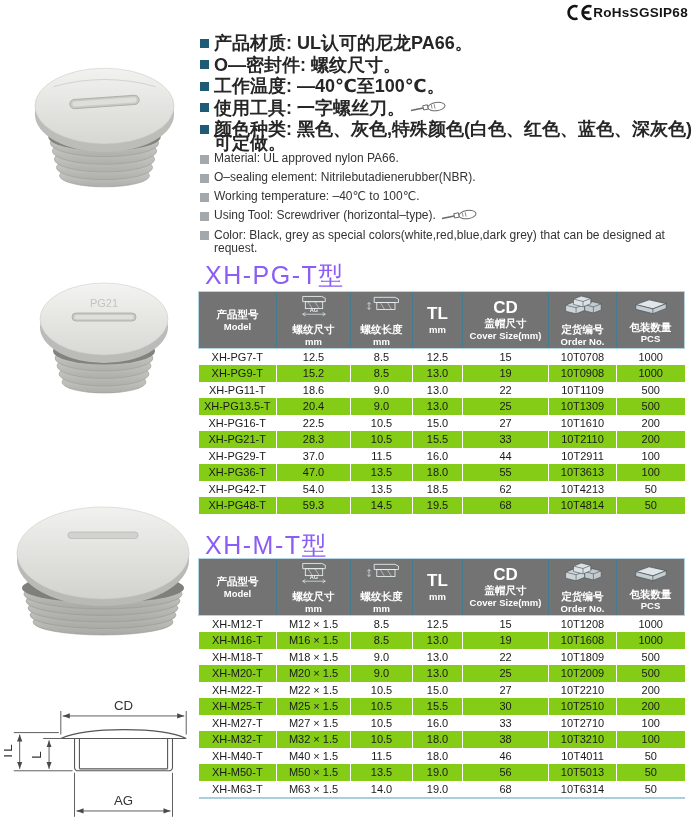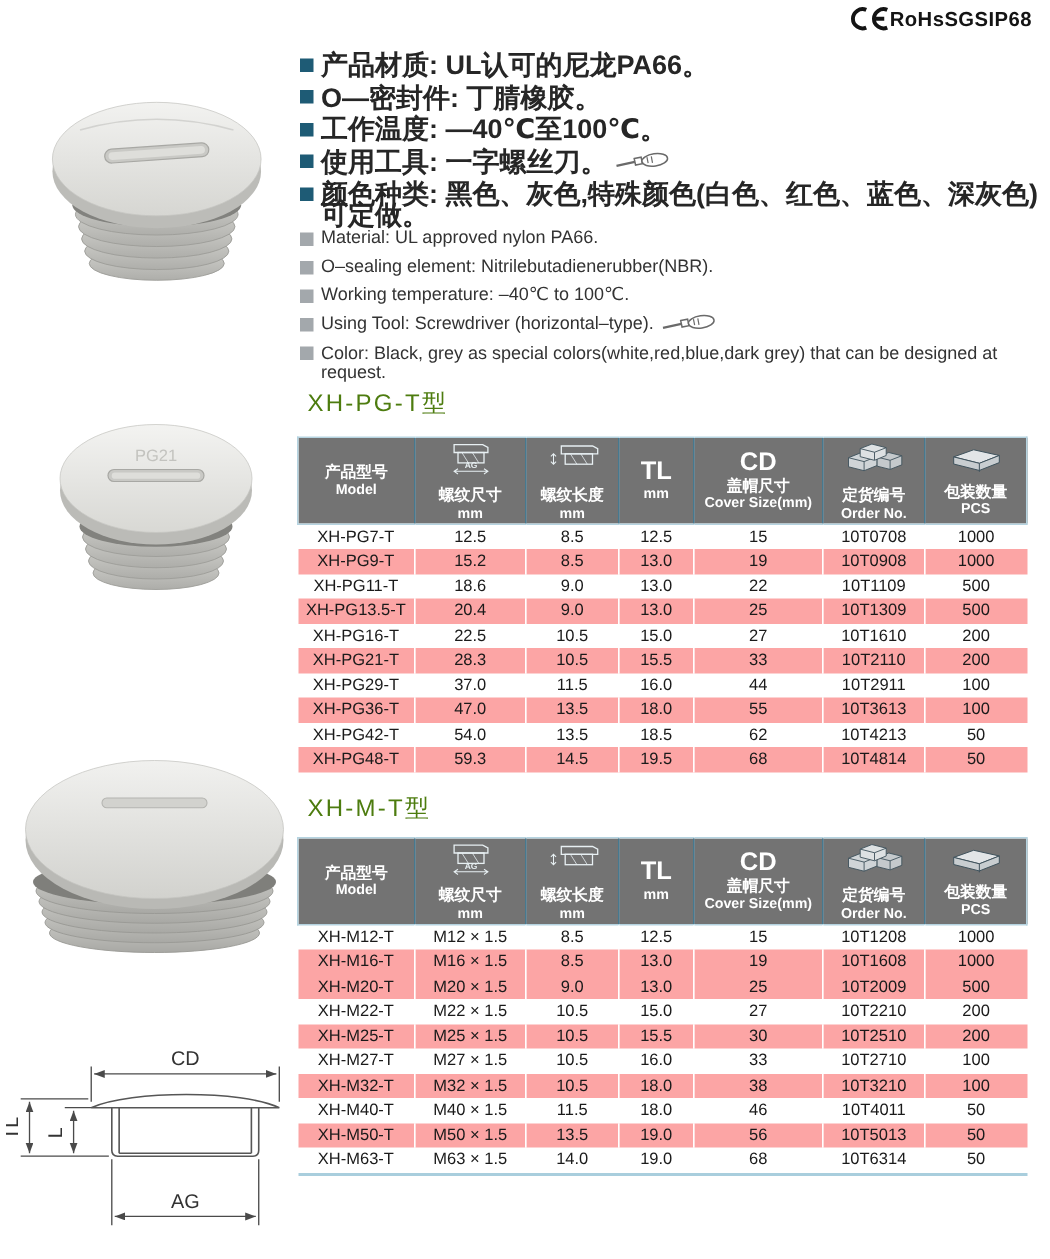--- a/index.html
+++ b/index.html
@@ -15,21 +15,21 @@
   .bullets-cn{top:36px;}
   .bullets-en{top:152px;}
   .bullets li{display:flex;align-items:flex-start;}
   .bullets-cn li{margin-bottom:7.5px;font-size:18px;font-weight:600;color:#262626;line-height:14px;}
   .bullets-en li{margin-bottom:5.5px;font-size:12px;color:#333;line-height:13.5px;}
   .sq{width:9px;height:9px;flex:none;margin:2.5px 5px 0 0;display:inline-block;}
   .sq-cn{background:#1E5B75;}
   .sq-en{background:#A3A8AC;}
   .screwdriver{margin-left:5px;flex:none;position:relative;top:-1px;}
   
-  .sec-title{position:absolute;left:205px;font-size:16px;color:#4d7c0f;letter-spacing:1.5px;font-weight:400;}
+  .sec-title{position:absolute;left:205px;font-size:25px;color:#8b5cf6;letter-spacing:1.5px;font-weight:400;}
   #title1{top:259px;}
   #title2{top:529px;}
   
   .tblwrap{position:absolute;left:198px;width:486px;}
   #tbl1{top:291px;}
   #tbl2{top:558px;}
   table.spec{border-collapse:collapse;table-layout:fixed;width:486px;}
   table.spec thead tr{height:50px;}
   table.spec th{
     background:#737373;vertical-align:middle;text-align:center;padding:1px 0;
@@ -38,21 +38,21 @@
   table.spec th:first-child{border-left:1px solid #B5D3E0;}
   table.spec th:last-child{border-right:1px solid #B5D3E0;}
   .h-cn{font-size:10.5px;color:#fff;font-weight:bold;line-height:1.2;}
   .h-en{font-size:9.5px;color:#fff;font-weight:bold;line-height:1.2;}
   .h-big{font-size:17px;color:#fff;font-weight:bold;line-height:1.1;}
   table.spec td{
     height:16.5px;line-height:16.5px;padding:0;text-align:center;
     font-size:11px;color:#1a1a1a;border-left:1px solid #fff;white-space:nowrap;
   }
   table.spec td:first-child{border-left:none;}
-  table.spec tbody tr.alt{background:#fca5a5;}
+  table.spec tbody tr.alt{background:#84cc16;}
   table.spec.bottomline{border-bottom:2px solid #A9CEDD;}
   
   .photo{position:absolute;}
   #photo1{left:22px;top:58px;}
   #photo2{left:28px;top:269px;text-align:right;}
   #photo3{left:14px;top:496px;}
   #diagram{position:absolute;left:4px;top:686px;}
 </style>
 </head>
 <body>
@@ -70,21 +70,21 @@
   <span class="cert-label">IP68</span>
 </div>
 
 <ul class="bullets bullets-cn">
     <li>
       <span class="sq sq-cn"></span>
       <span>产品材质: UL认可的尼龙PA66。</span>
     </li>
     <li>
       <span class="sq sq-cn"></span>
-      <span>O—密封件: 丁腈橡胶。</span>
+      <span>O—密封件: 螺纹尺寸。</span>
     </li>
     <li>
       <span class="sq sq-cn"></span>
       <span>工作温度: —40℃至100℃。</span>
     </li>
     <li>
       <span class="sq sq-cn"></span>
       <span>使用工具: 一字螺丝刀。</span>
   <svg class="screwdriver" width="36" height="14" viewBox="0 0 36 14">
     <g stroke="#6a6a6a" fill="#ffffff" stroke-width="1">
@@ -521,20 +521,29 @@
         </tr>
         <tr class="alt">
           <td>XH-M16-T</td>
           <td>M16 × 1.5</td>
           <td>8.5</td>
           <td>13.0</td>
           <td>19</td>
           <td>10T1608</td>
           <td>1000</td>
         </tr>
+        <tr>
+          <td>XH-M18-T</td>
+          <td>M18 × 1.5</td>
+          <td>9.0</td>
+          <td>13.0</td>
+          <td>22</td>
+          <td>10T1809</td>
+          <td>500</td>
+        </tr>
         <tr class="alt">
           <td>XH-M20-T</td>
           <td>M20 × 1.5</td>
           <td>9.0</td>
           <td>13.0</td>
           <td>25</td>
           <td>10T2009</td>
           <td>500</td>
         </tr>
         <tr>

